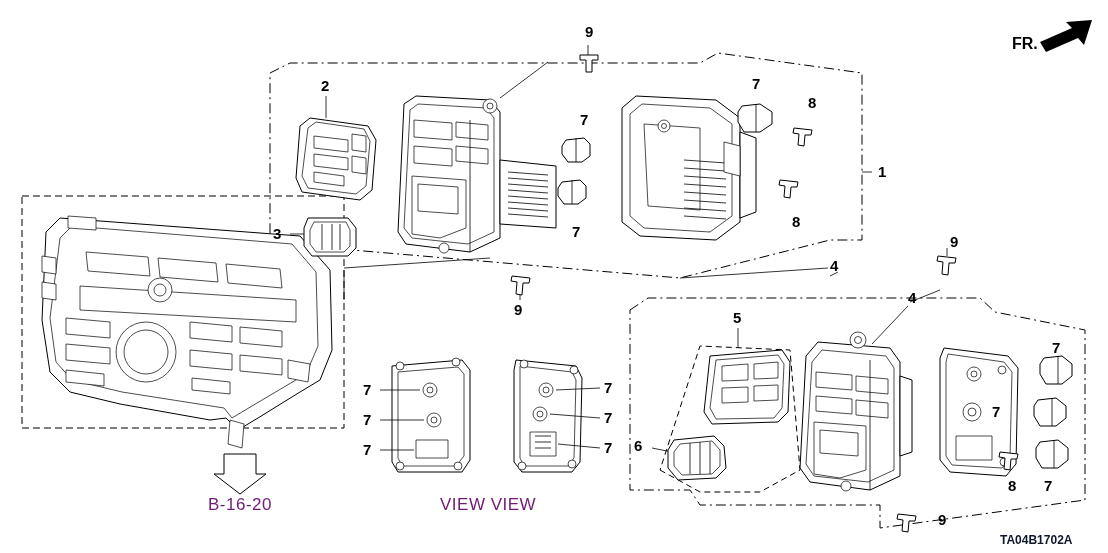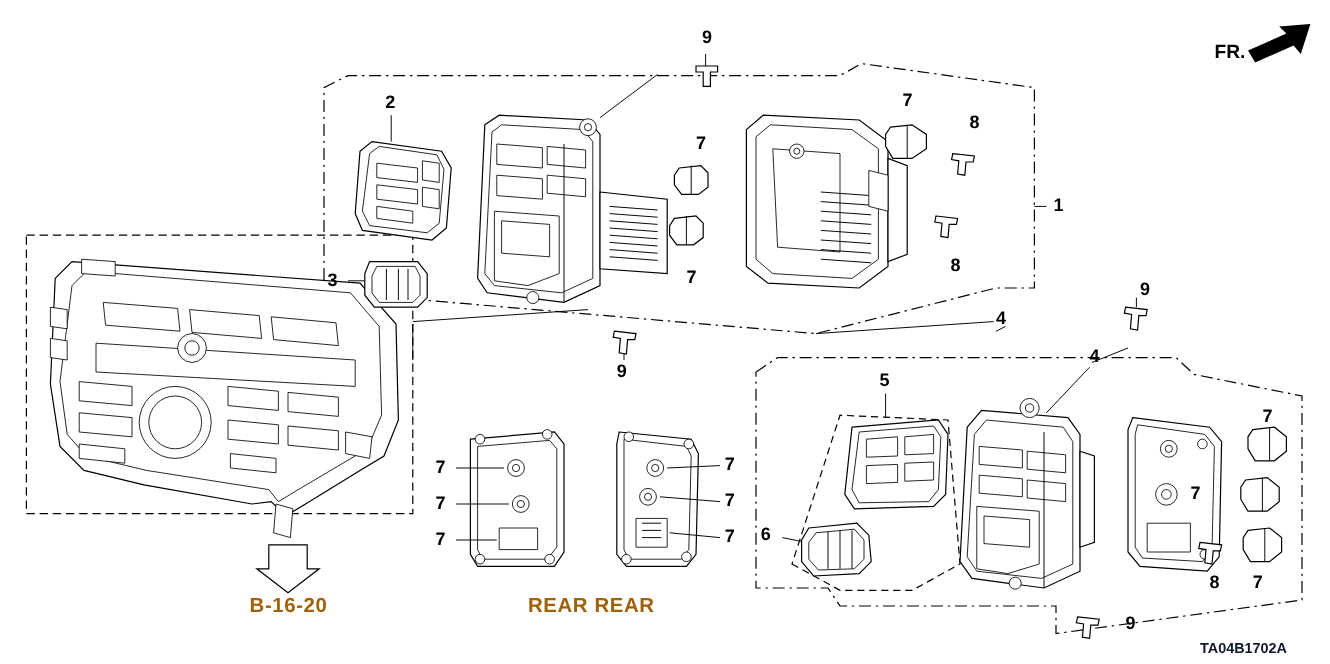--- a/index.html
+++ b/index.html
@@ -20,22 +20,22 @@
     position: absolute;
     font-size: 15px;
     font-weight: bold;
     color: #000;
     line-height: 1;
     white-space: nowrap;
   }
   .lbl-big {
     position: absolute;
     font-size: 17px;
-    font-weight: bold;
-    color: #a16207;
+    font-weight: normal;
+    color: #701a75;
     line-height: 1;
     white-space: nowrap;
     letter-spacing: 0.5px;
   }
   .lbl-code {
     position: absolute;
     font-size: 12px;
     font-weight: bold;
     color: #0f172a;
     line-height: 1;
@@ -364,16 +364,16 @@
   <div class="lbl" style="left:938px; top:512px;">9</div>
 
   <div class="lbl" style="left:363px; top:382px;">7</div>
   <div class="lbl" style="left:363px; top:412px;">7</div>
   <div class="lbl" style="left:363px; top:442px;">7</div>
   <div class="lbl" style="left:604px; top:380px;">7</div>
   <div class="lbl" style="left:604px; top:410px;">7</div>
   <div class="lbl" style="left:604px; top:440px;">7</div>
 
   <div class="lbl-big" style="left:208px; top:496px;">B-16-20</div>
-  <div class="lbl-big" style="left:440px; top:496px;">REAR REAR</div>
+  <div class="lbl-big" style="left:440px; top:496px;">VIEW VIEW</div>
   <div class="lbl-code" style="left:1000px; top:534px;">TA04B1702A</div>
 
 </div>
 
 </body></html>

